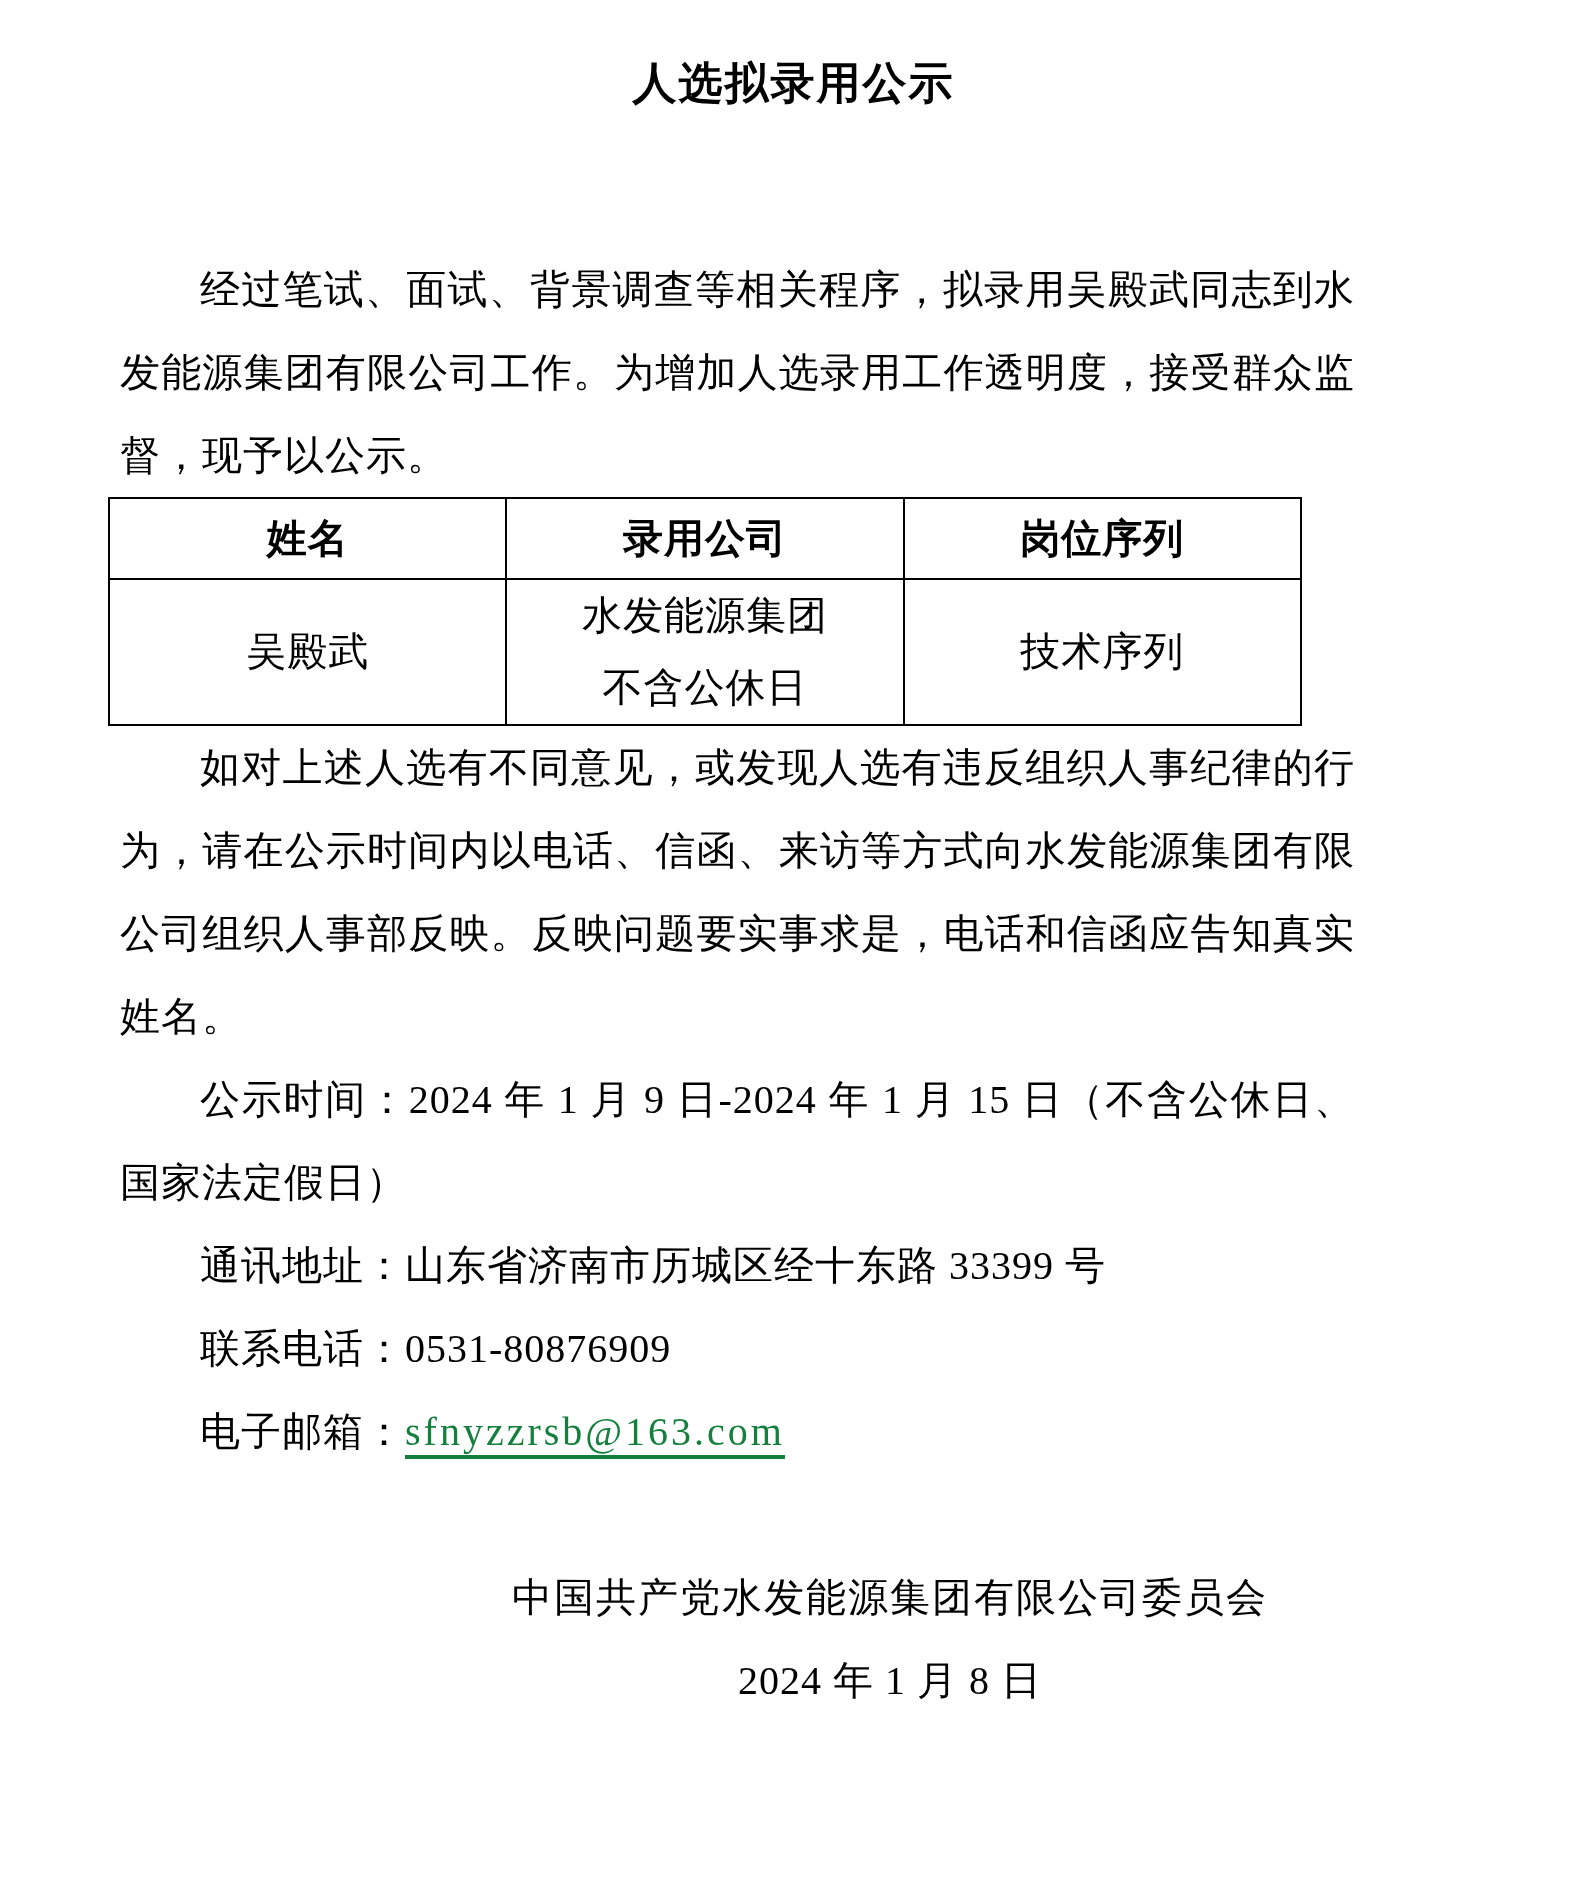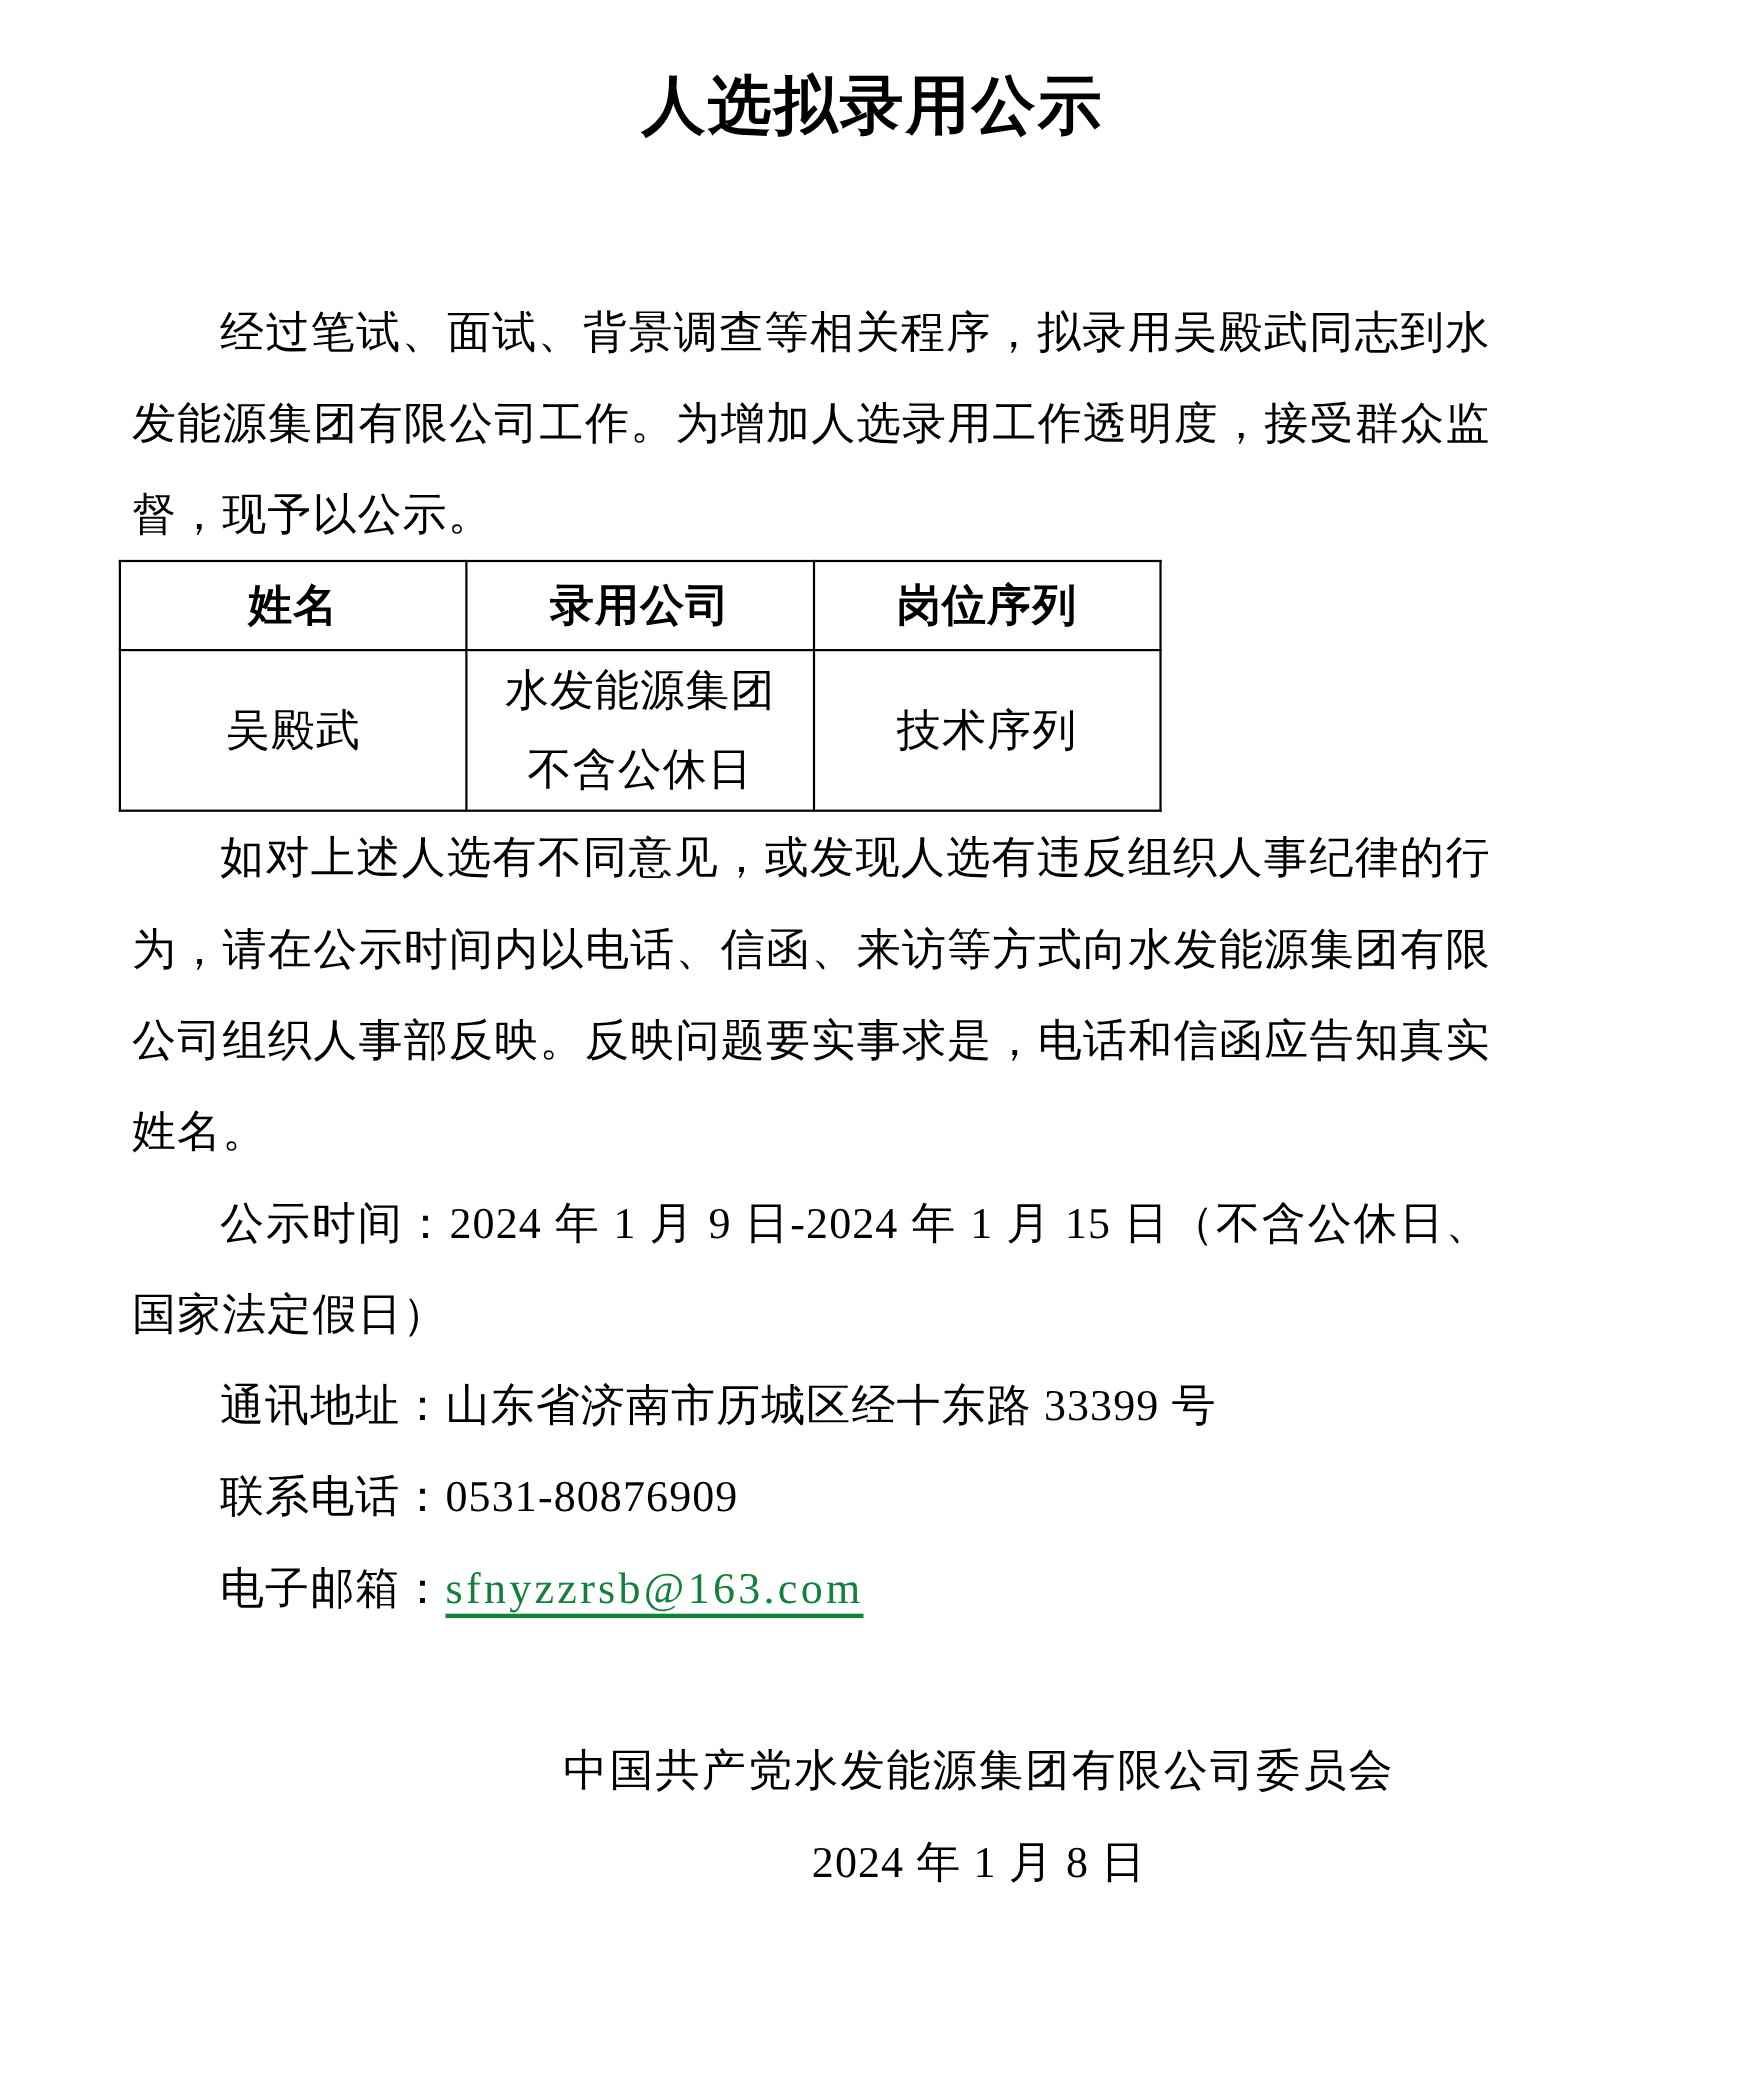--- a/index.html
+++ b/index.html
@@ -12,23 +12,23 @@
     width: 1587px;
     height: 1888px;
     background: #ffffff;
     color: #000000;
     font-family: "Liberation Serif", serif;
     font-size: 40px;
     overflow: hidden;
   }
   .title {
     margin: 0;
-    padding-top: 60px;
+    padding-top: 48px;
     font-family: "DejaVu Serif", serif;
-    font-size: 58px;
+    font-size: 44px;
     font-weight: bold;
     line-height: 70px;
     text-align: center;
     letter-spacing: 2px;
   }
   .content {
     margin-left: 120px;
     width: 1235px;
   }
   .para {
@@ -39,21 +39,21 @@
   }
   .para.indent {
     text-indent: 2em;
   }
   .para.first {
     margin-top: 130px;
   }
   table.notice-table {
     border-collapse: collapse;
     margin-left: -12px;
-    width: 948px;
+    width: 1194px;
     table-layout: fixed;
   }
   table.notice-table th,
   table.notice-table td {
     border: 2px solid #000000;
     text-align: center;
     vertical-align: middle;
     padding: 0;
     letter-spacing: 1px;
   }

